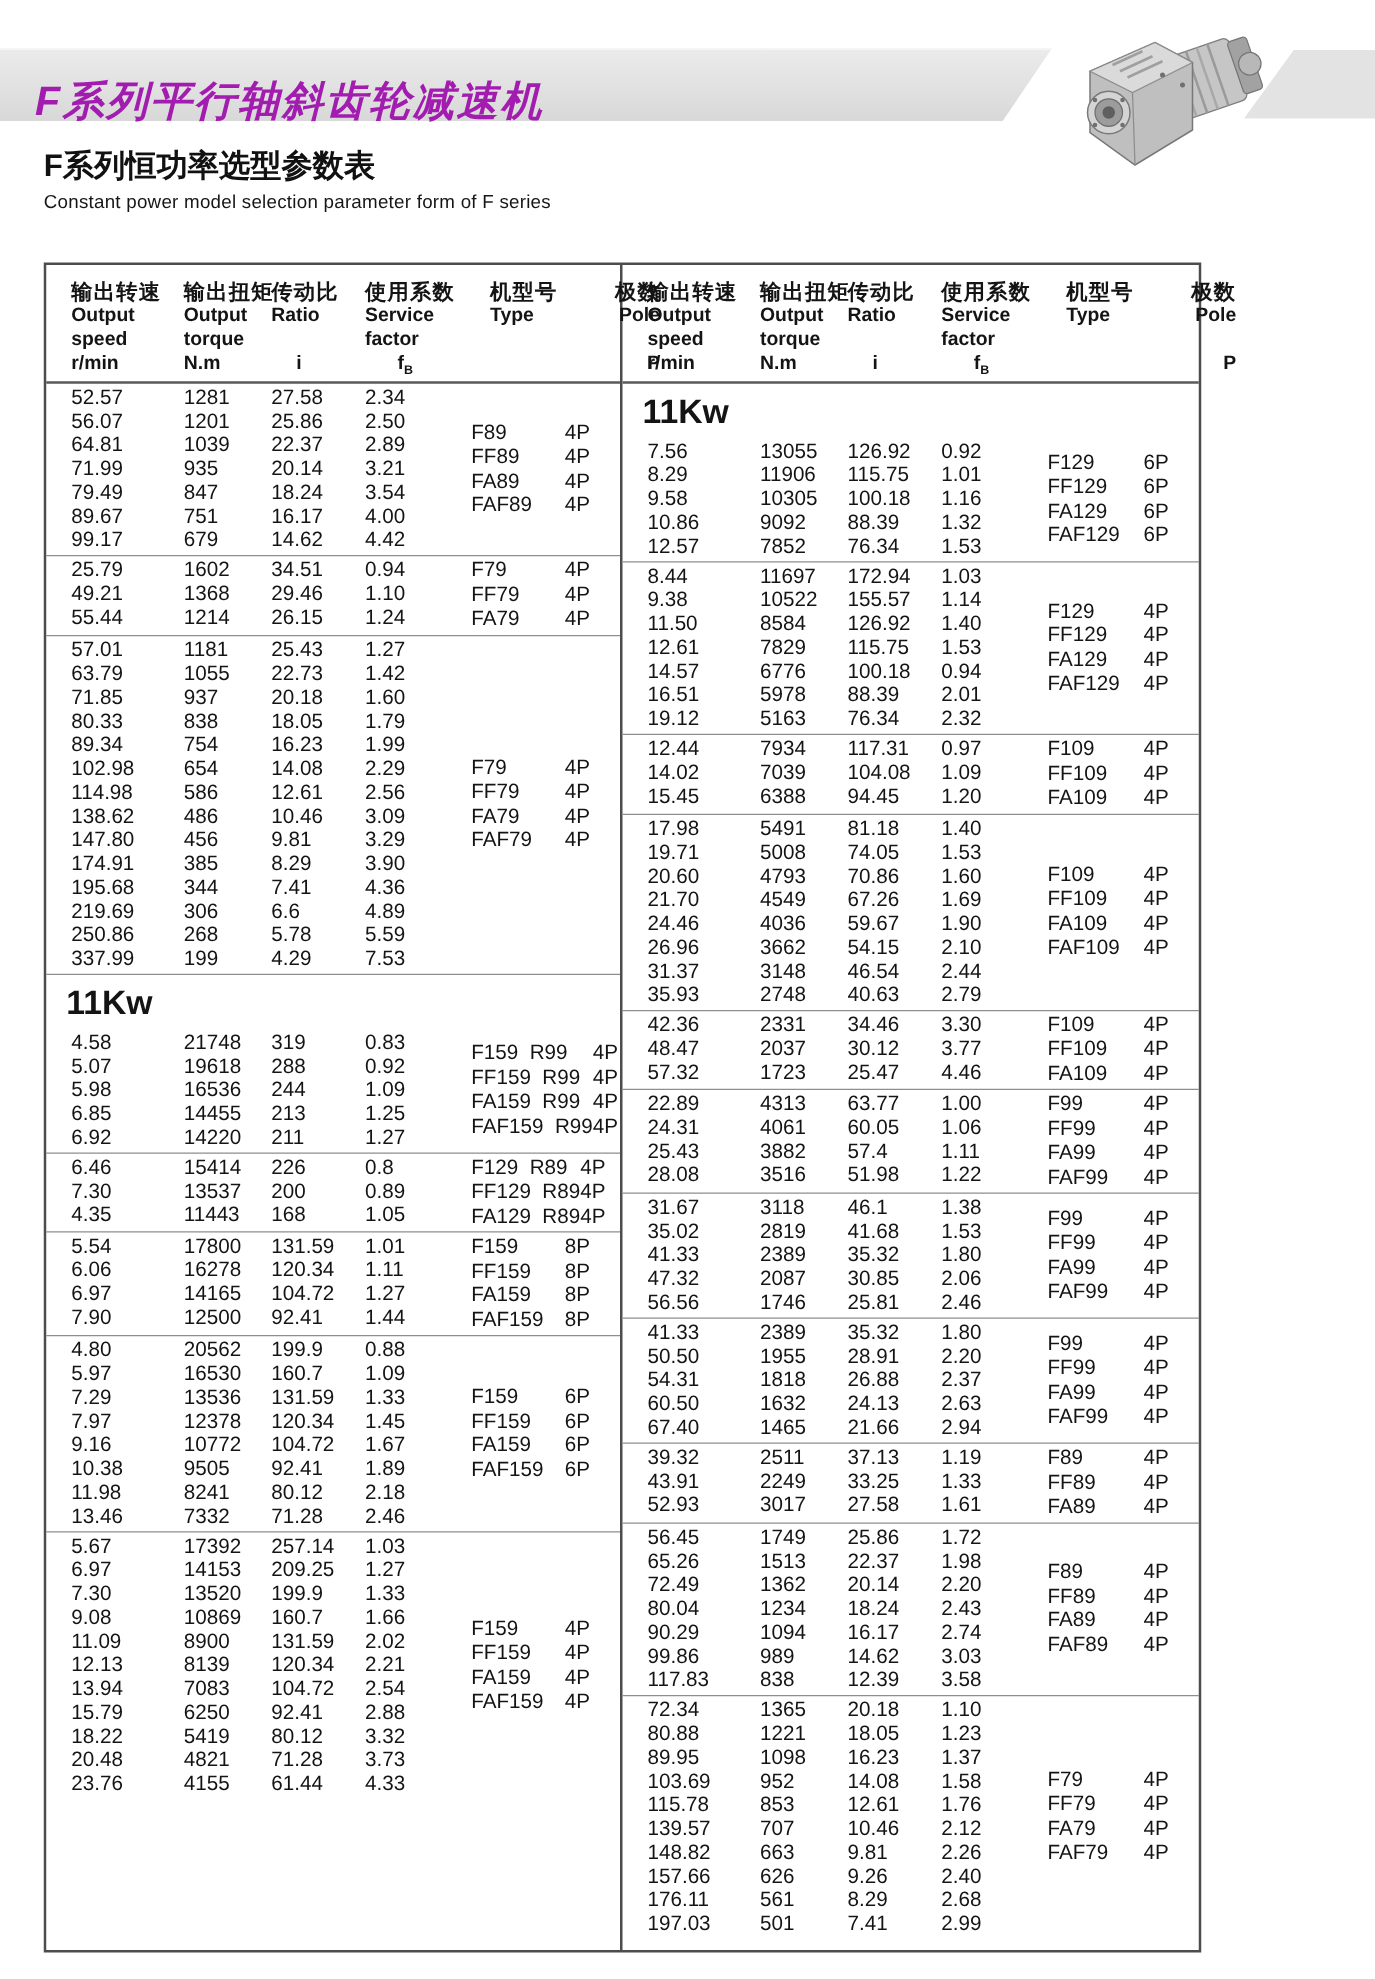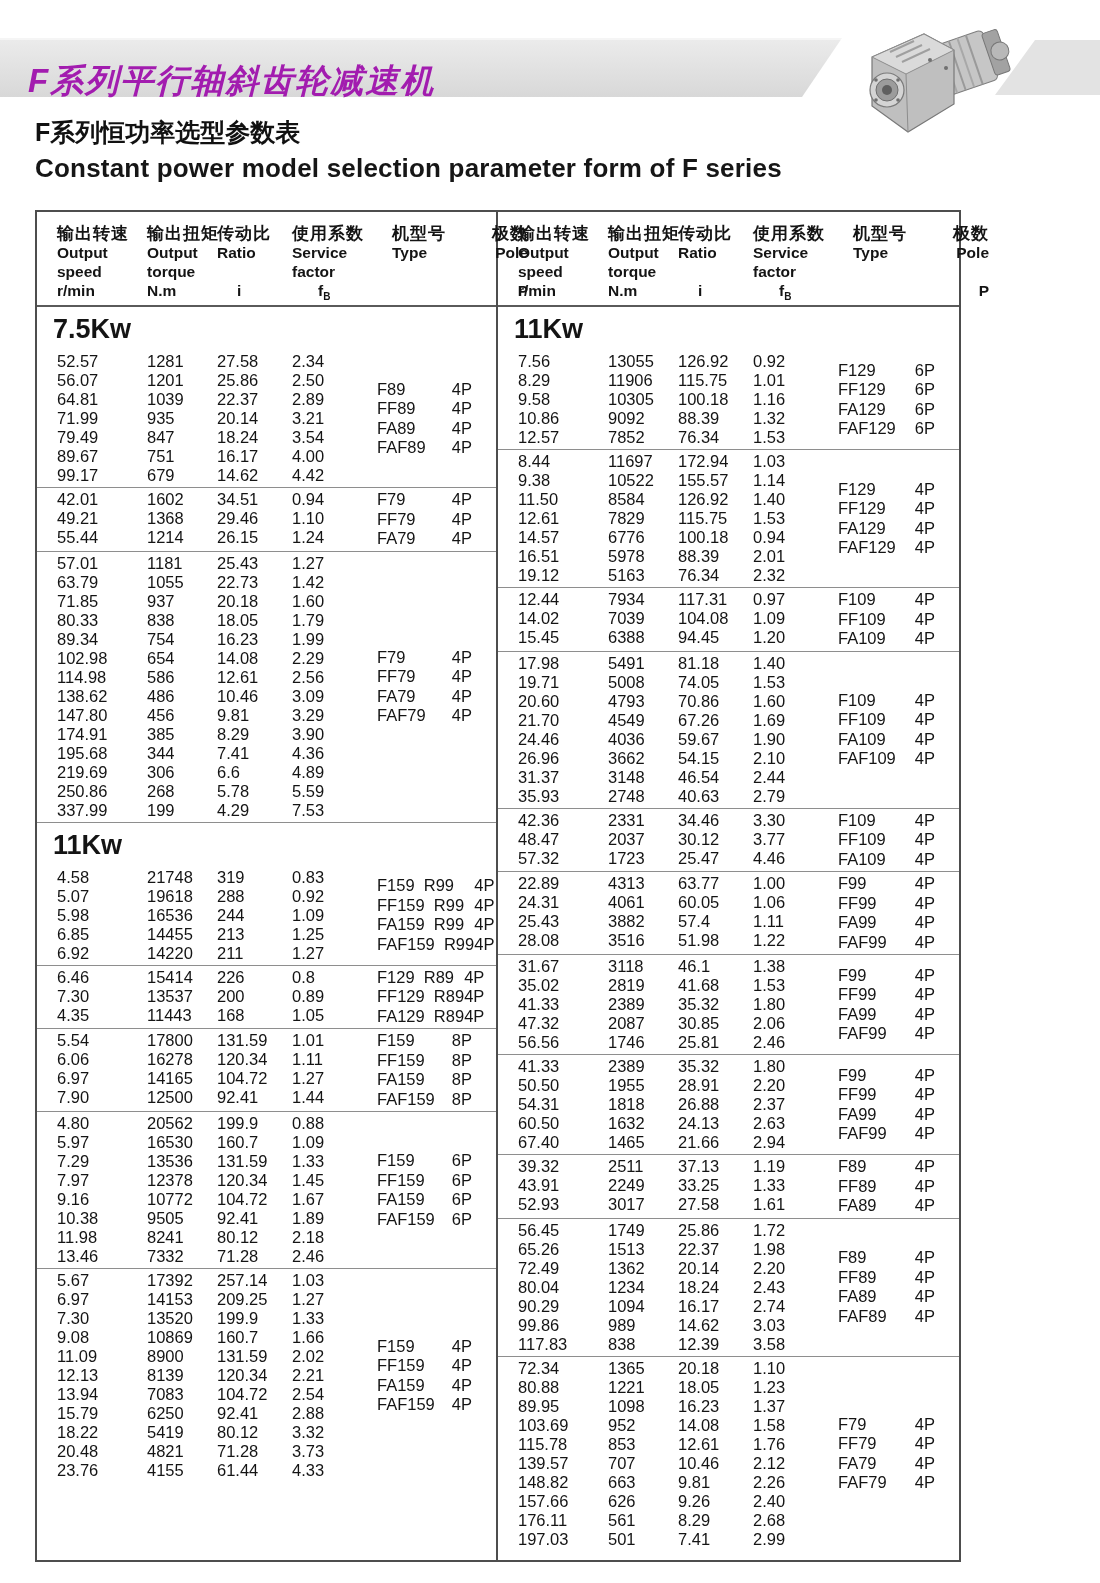--- a/index.html
+++ b/index.html
@@ -26,21 +26,21 @@
     letter-spacing:2px; color:#a21caf; white-space:nowrap;
   }
   .gearmotor { position:absolute; top:2px; left:842px; width:180px; height:150px; }
   
   .heading-zh {
     position:absolute; top:116px; left:35px; margin:0;
     font-size:25px; font-weight:bold; color:#111;
   }
   .heading-en {
     position:absolute; top:153px; left:35px;
-    font-size:26px; font-weight:700; color:#161616; letter-spacing:0.2px;
+    font-size:15px; font-weight:400; color:#161616; letter-spacing:0.2px;
   }
   
   .ptable {
     position:absolute; top:210px; left:35px; width:926px; height:1352px;
     border:2px solid #4d4d4d; box-sizing:border-box;
     display:flex; background:#fff;
   }
   .half { width:50%; display:flex; flex-direction:column; box-sizing:border-box; }
   .half.left { border-right:2px solid #4d4d4d; }
   
@@ -156,21 +156,20 @@
             <div>&nbsp;</div>
           </div>
           <div class="hcell c5">
             <div class="zh">极数</div>
             <div>Pole</div>
             <div>&nbsp;</div>
             <div>P</div>
           </div>
         </div>
       <div class="hbody">
-          <div class="sec-title">7.5Kw</div>
           <div class="block">
             <div class="rows">
               <div class="drow">
                 <span>52.57</span>
                 <span>1281</span>
                 <span>27.58</span>
                 <span>2.34</span>
               </div>
               <div class="drow">
                 <span>56.07</span>
@@ -224,21 +223,21 @@
               </div>
               <div class="trow">
                 <span class="tname">FAF89</span>
                 <span class="tpole">4P</span>
               </div>
             </div>
           </div>
           <div class="block">
             <div class="rows">
               <div class="drow">
-                <span>42.01</span>
+                <span>25.79</span>
                 <span>1602</span>
                 <span>34.51</span>
                 <span>0.94</span>
               </div>
               <div class="drow">
                 <span>49.21</span>
                 <span>1368</span>
                 <span>29.46</span>
                 <span>1.10</span>
               </div>

